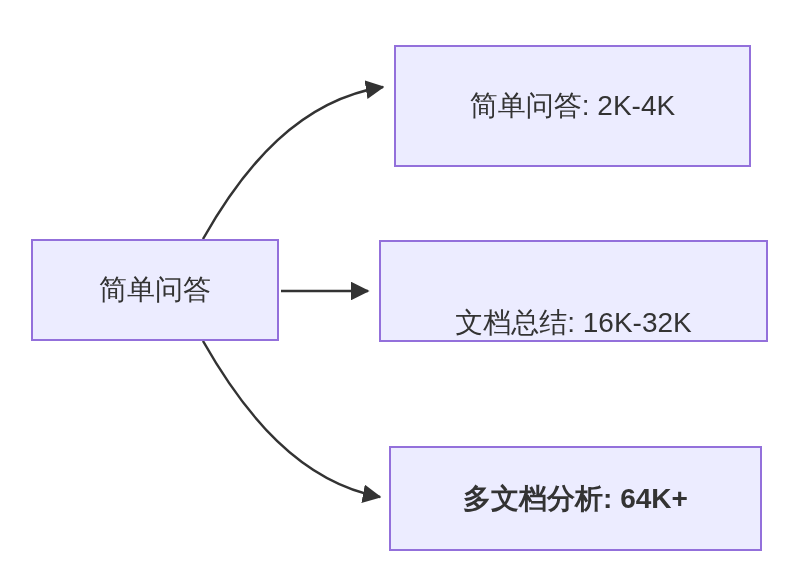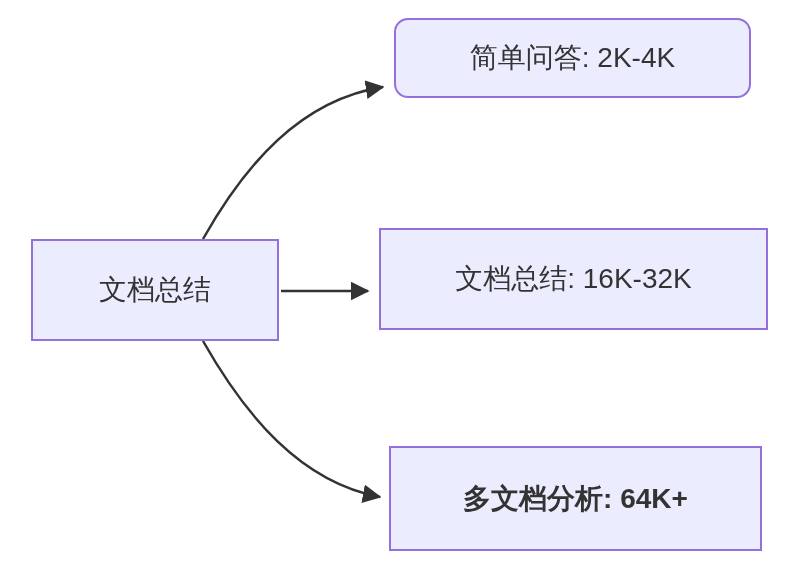--- a/index.html
+++ b/index.html
@@ -30,42 +30,42 @@
     color: #333333;
     font-size: 28px;
     line-height: 1.2;
     display: flex;
     align-items: center;
     justify-content: center;
     text-align: center;
     white-space: nowrap;
   }
   .node-root     { left: 31px;  top: 239px; width: 248px; height: 102px; }
-  .node-branch-0 { left: 394px; top: 18px;  width: 357px; height: 80px; border-radius: 14px; }
-  .node-branch-1 { left: 379px; top: 228px; width: 389px; height: 102px; }
+  .node-branch-0 { left: 394px; top: 45px;  width: 357px; height: 122px; }
+  .node-branch-1 { left: 379px; top: 240px; width: 389px; height: 102px; align-items: flex-end; }
   .node-branch-2 { left: 389px; top: 446px; width: 373px; height: 105px; font-weight: bold; }
 </style>
 </head>
 <body>
 
 <div class="canvas">
 
   <svg class="edges-layer" width="787" height="572" viewBox="0 0 787 572" xmlns="http://www.w3.org/2000/svg">
     <defs>
       <marker id="arrowhead" viewBox="0 0 12 12" refX="11" refY="6" markerWidth="7.5" markerHeight="7.5" orient="auto">
         <path d="M0,0 L12,6 L0,12 z" fill="#333333"></path>
       </marker>
     </defs>
     <path d="M203,239 C245,165 300,100 383,87" fill="none" stroke="#333333" stroke-width="2.5" marker-end="url(#arrowhead)"></path>
     <path d="M281,291 L368,291" fill="none" stroke="#333333" stroke-width="2.5" marker-end="url(#arrowhead)"></path>
     <path d="M203,341 C245,415 300,482 380,497" fill="none" stroke="#333333" stroke-width="2.5" marker-end="url(#arrowhead)"></path>
   </svg>
 
   <div class="node node-root">
-    <span>文档总结</span>
+    <span>简单问答</span>
   </div>
 
   <div class="node node-branch-0">
     <span>简单问答: 2K-4K</span>
   </div>
 
   <div class="node node-branch-1">
     <span>文档总结: 16K-32K</span>
   </div>
 

